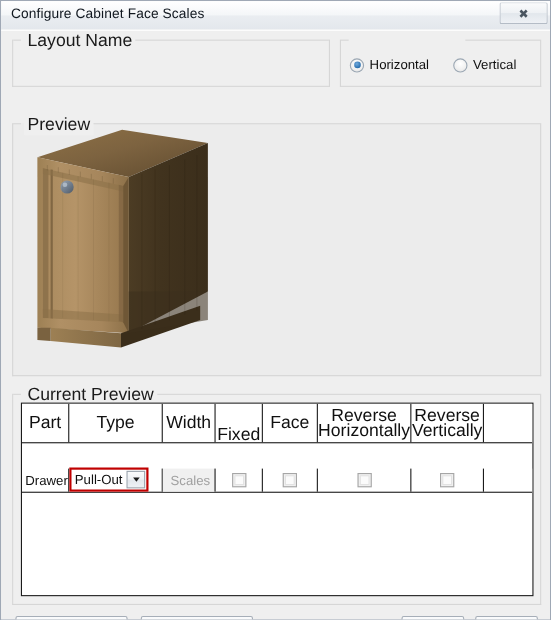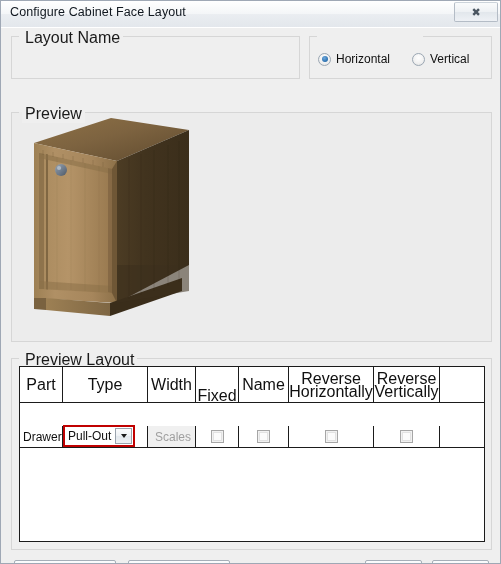--- a/index.html
+++ b/index.html
@@ -338,21 +338,21 @@
   #btn-remove-part{ left: 127px; top: 532px; width: 102px; }
   #btn-ok         { left: 364px; top: 532px; width: 57px;  }
   #btn-cancel     { left: 431px; top: 532px; width: 57px;  }
 </style>
 </head>
 <body>
 
 <div id="dialog">
 
   <div id="titlebar">
-    <div id="title-text">Configure Cabinet Face Layout</div>
+    <div id="title-text">Configure Cabinet Face Scales</div>
     <div id="close-button">
       <div id="close-icon-glyph">✖</div>
     </div>
   </div>
 
   <div id="client">
 
     <div class="groupbox" id="group-layout-name">
       <div class="gb-top">
         <div class="seg-l"></div>
@@ -475,39 +475,39 @@
           </g>
         </svg>
       </div>
     </div>
 
     <div class="groupbox" id="group-current-layout">
       <div class="gb-top">
         <div class="seg-l"></div>
         <div class="seg-r" style="width:390px;"></div>
       </div>
-      <div class="gb-label">Preview Layout</div>
+      <div class="gb-label">Current Preview</div>
 
       <div id="grid">
 
         <div id="grid-header">
           <div class="hcell" style="width:43px;">
             <span>Part</span>
           </div>
           <div class="hcell" style="width:85px;">
             <span>Type</span>
           </div>
           <div class="hcell" style="width:48px;">
             <span>Width</span>
           </div>
           <div class="hcell" style="width:43px;align-items:flex-end;">
             <span>Fixed</span>
           </div>
           <div class="hcell" style="width:50px;">
-            <span>Name</span>
+            <span>Face</span>
           </div>
           <div class="hcell" style="width:85px;flex-direction:column;">
             <span>Reverse</span>
             <span>Horizontally</span>
           </div>
           <div class="hcell" style="width:66px;flex-direction:column;">
             <span>Reverse</span>
             <span>Vertically</span>
           </div>
           <div class="hcell" style="width:44px;">

